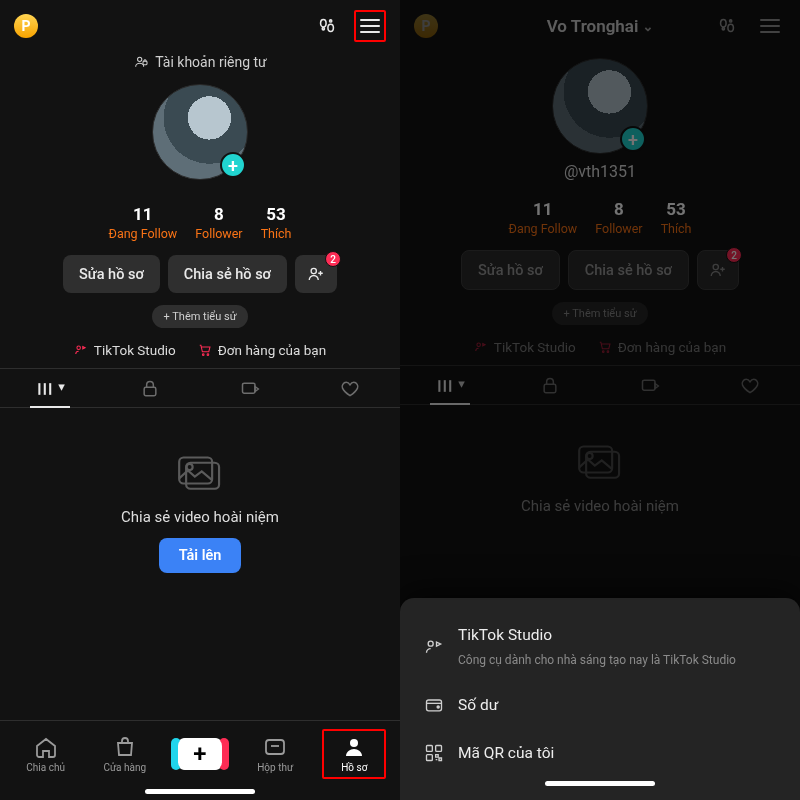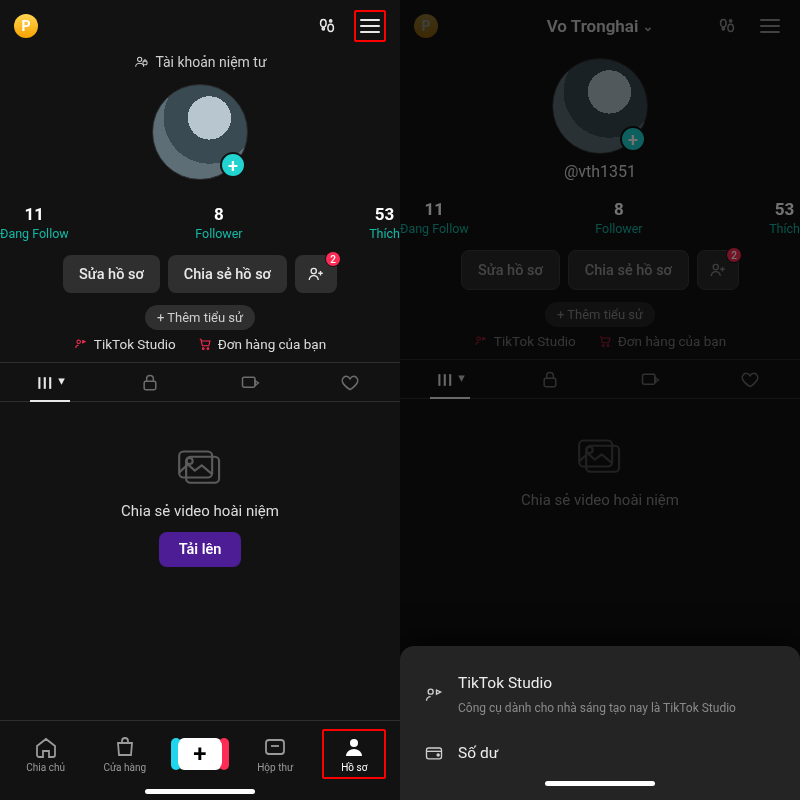--- a/index.html
+++ b/index.html
@@ -101,26 +101,26 @@
     background: #21d4d0;
     display: flex; align-items: center; justify-content: center;
     color: #fff; font-size: 18px; font-weight: 600;
     border: 2px solid #121212;
   }
   .handle {
     text-align: center; color: #dcdcdc; font-size: 16px; margin-top: 2px;
   }
   
   .stats {
-    display: flex; justify-content: space-between; gap: 51px;
+    display: flex; justify-content: center; gap: 18px;
     margin: 18px 0 14px;
   }
   .stat { text-align: center; }
   .stat .num { font-size: 17px; font-weight: 700; color: #fff; }
-  .stat .lbl { font-size: 12.5px; color: #14b8a6; margin-top: 2px; }
+  .stat .lbl { font-size: 12.5px; color: #f97316; margin-top: 2px; }
   
   .pbtns {
     display: flex; justify-content: center; gap: 8px; padding: 0 14px;
   }
   .pbtn {
     background: #2f2f2f; color: #eaeaea;
     border-radius: 8px; padding: 10px 16px;
     font-size: 14.5px; font-weight: 500;
     display: flex; align-items: center; justify-content: center;
   }
@@ -129,23 +129,23 @@
   .pbtn.icon-only svg { width: 18px; height: 18px; }
   .badge {
     position: absolute; top: -4px; right: -4px;
     background: #fe2c55; color: #fff;
     width: 16px; height: 16px; border-radius: 50%;
     font-size: 10px; display: flex; align-items: center; justify-content: center;
     border: 1.5px solid #121212;
   }
   .addbio {
     width: max-content;
-    margin: 12px auto 6px;
+    margin: 12px auto 14px;
     background: #2f2f2f; color: #cfcfcf;
-    font-size: 13px; padding: 5px 12px; border-radius: 999px;
+    font-size: 11px; padding: 5px 12px; border-radius: 999px;
   }
   .quicklinks {
     display: flex; justify-content: center; gap: 22px;
     font-size: 13.5px; color: #dcdcdc; margin-bottom: 10px;
   }
   .ql { display: flex; align-items: center; gap: 6px; }
   .ql svg { width: 14px; height: 14px; }
   
   .tabsrow {
     display: flex; align-items: center; justify-content: space-around;
@@ -165,21 +165,21 @@
     flex: 1;
     display: flex; flex-direction: column; align-items: center; justify-content: flex-start;
     padding-top: 44px;
     gap: 12px;
   }
   .img-icon {
     width: 52px; height: 44px; color: #5b5b5b;
   }
   .emptytxt { color: #dedede; font-size: 15px; }
   .uploadbtn {
-    background: #4c1d95; color: #fff;
+    background: #3b82f6; color: #fff;
     padding: 9px 20px; border-radius: 8px;
     font-size: 14.5px; font-weight: 600;
   }
   
   .bottomnav {
     display: flex; align-items: center; justify-content: space-around;
     border-top: 0.5px solid #2e2e2e;
     padding: 8px 6px 6px;
     position: relative;
   }
@@ -254,21 +254,21 @@
     </div>
   </div>
 
   <div class="private-chip">
     <svg viewBox="0 0 24 24" fill="none" stroke="#cfcfcf" stroke-width="1.6">
         <circle cx="10" cy="8" r="3.2"></circle>
         <path d="M4 19c0-3 3-5 6-5s6 2 6 5"></path>
         <rect x="15" y="11" width="6" height="5" rx="1.2"></rect>
         <path d="M16.5 11v-1.4a1.6 1.6 0 013 0V11"></path>
       </svg>
-    <span>Tài khoản niệm tư</span>
+    <span>Tài khoản riêng tư</span>
   </div>
 
   <div class="avatar-wrap">
     <div class="avatar"></div>
     <div class="avatar-add">+</div>
   </div>
 
   <div class="stats">
     <div class="stat">
       <div class="num">11</div>
@@ -529,15 +529,24 @@
       </div>
     </div>
     <div class="sheet-item">
       <svg viewBox="0 0 24 24" fill="none" stroke="currentColor" stroke-width="1.6">
           <rect x="3" y="6" width="18" height="13" rx="2.5"></rect>
           <path d="M3 10h18"></path>
           <circle cx="17" cy="14.5" r="1.3" fill="currentColor"></circle>
         </svg>
       <div>Số dư</div>
     </div>
+    <div class="sheet-item">
+      <svg viewBox="0 0 24 24" fill="none" stroke="currentColor" stroke-width="1.6">
+          <rect x="3" y="3" width="7" height="7" rx="1"></rect>
+          <rect x="14" y="3" width="7" height="7" rx="1"></rect>
+          <rect x="3" y="14" width="7" height="7" rx="1"></rect>
+          <path d="M14 14h3v3h-3zM18 18h3v3h-3zM14 20h2"></path>
+        </svg>
+      <div>Mã QR của tôi</div>
+    </div>
     <div class="homeindicator"></div>
   </div>
 </div>
 
 </body></html>

